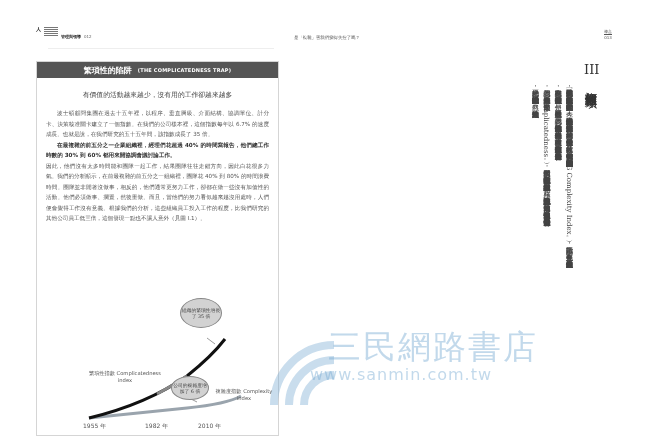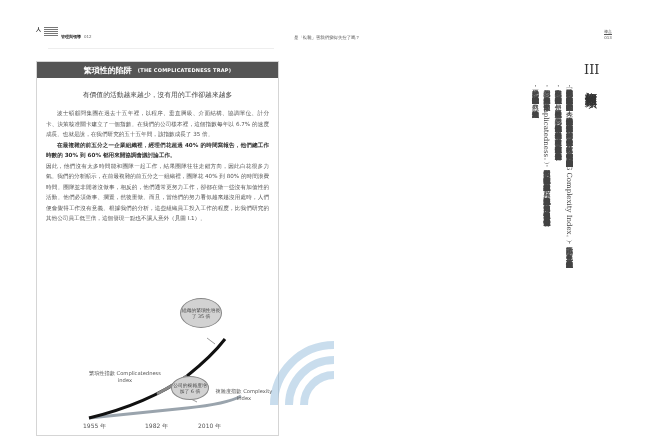--- a/index.html
+++ b/index.html
@@ -106,13 +106,15 @@
   <p>我們認為，真正的禍害不是複雜性，而是「繁瑣性」（complicatedness）。我們所謂的繁瑣性，是指在面臨當代商業持續增長的複雜性挑戰時，企業不斷以累贅的組織機制（包括結構、程序、規定以及角色等）來回應這種挑戰（請見左頁「繁瑣性的陷阱」）。正是這種內部的繁瑣性，以及伴隨繁瑣性出現的官僚體系，摧毀了公司善用複雜性創造競爭優勢的能力。</p>
   <p>更糟糕的是，這種組織的繁瑣性還會毀掉公司把工作做好的能力。然而，雖然繁瑣性才是真正的</p>
 </div>
 
 <div class="watermark">
   <svg width="80" height="80" style="position:absolute;left:0;top:0">
     <path d="M10 80 A60 60 0 0 1 70 20" stroke="rgba(120,170,210,0.4)" stroke-width="8" fill="none"></path>
     <path d="M25 80 A45 45 0 0 1 70 35" stroke="rgba(120,170,210,0.4)" stroke-width="8" fill="none"></path>
     <path d="M40 80 A30 30 0 0 1 70 50" stroke="rgba(120,170,210,0.4)" stroke-width="8" fill="none"></path>
   </svg>
+  <div class="wm-cn">三民網路書店</div>
+  <div class="wm-url">www.sanmin.com.tw</div>
 </div>
 
 </body></html>

